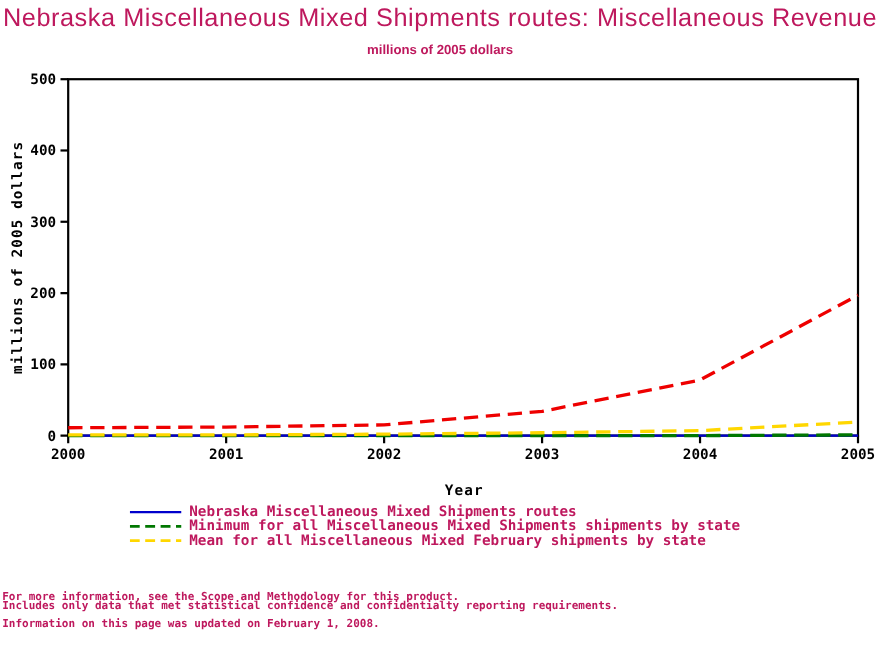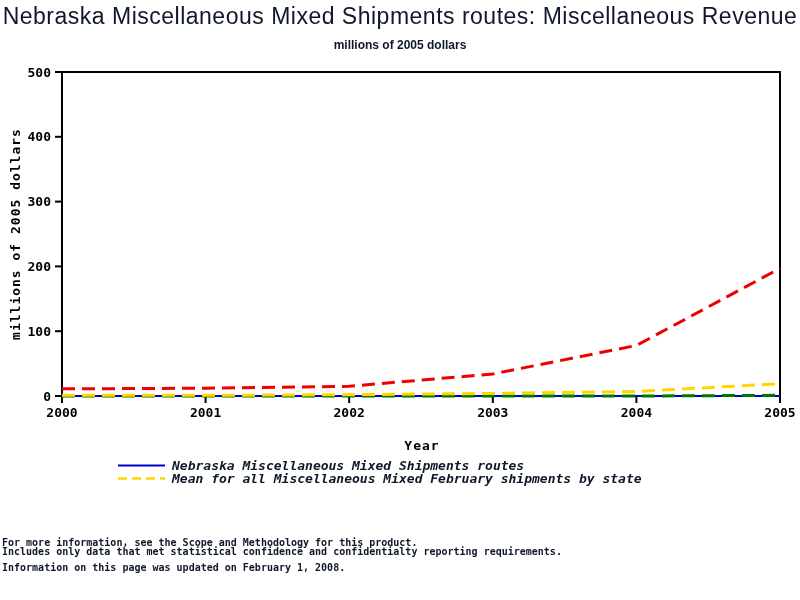--- a/index.html
+++ b/index.html
@@ -1,27 +1,27 @@
 <!DOCTYPE html>
 <html><head>
 <meta charset="utf-8">
 <style>
   html,body{margin:0;padding:0;background:#ffffff;}
   .page{position:relative;width:800px;height:600px;background:#ffffff;overflow:hidden;
-        font-family:"DejaVu Sans Mono",monospace;color:#0f172a;}
+        font-family:"DejaVu Sans Mono",monospace;color:#be185d;}
   .chart-title{position:absolute;top:3px;left:0;width:800px;text-align:center;
         font-family:"Liberation Sans",sans-serif;font-size:23px;font-weight:400;
         letter-spacing:0.5px;white-space:nowrap;}
   .chart-subtitle{position:absolute;top:38px;left:0;width:800px;text-align:center;
         font-family:"Liberation Sans",sans-serif;font-size:12px;font-weight:700;}
   svg.plot{position:absolute;top:0;left:0;}
   text.tick-label{font-family:"DejaVu Sans Mono",monospace;font-size:13px;font-weight:700;fill:#000;}
   text.axis-title{font-family:"DejaVu Sans Mono",monospace;font-size:13px;font-weight:700;fill:#000;letter-spacing:1px;}
   .legend{position:absolute;left:118px;top:459px;}
-  .legend-row{display:flex;align-items:center;height:13px;font-style:italic;}
+  .legend-row{display:flex;align-items:center;height:13px;}
   .legend-swatch{width:47px;height:13px;margin-right:7px;flex:0 0 47px;}
   .legend-label{font-size:13px;font-weight:700;line-height:13px;white-space:nowrap;}
   .footer-note{position:absolute;left:2px;font-size:10px;font-weight:700;white-space:nowrap;margin-top:12px;}
   .fn1{top:534px;} .fn2{top:525px;} .fn3{top:550px;}
 </style>
 </head>
 <body>
 
 <div class="page">
   <div class="chart-title">Nebraska Miscellaneous Mixed Shipments routes: Miscellaneous Revenue</div>
@@ -63,20 +63,26 @@
 
   <div class="legend">
       <div class="legend-row">
         <svg class="legend-swatch" width="47" height="13">
           <line x1="0" y1="6.5" x2="47" y2="6.5" stroke="#0000cc" stroke-width="2"></line>
         </svg>
         <span class="legend-label">Nebraska Miscellaneous Mixed Shipments routes</span>
       </div>
       <div class="legend-row">
         <svg class="legend-swatch" width="47" height="13">
+          <line x1="0" y1="6.5" x2="47" y2="6.5" stroke="#007700" stroke-width="2.5" stroke-dasharray="9 5"></line>
+        </svg>
+        <span class="legend-label">Minimum for all Miscellaneous Mixed Shipments shipments by state</span>
+      </div>
+      <div class="legend-row">
+        <svg class="legend-swatch" width="47" height="13">
           <line x1="0" y1="6.5" x2="47" y2="6.5" stroke="#ffd700" stroke-width="2.5" stroke-dasharray="9 5"></line>
         </svg>
         <span class="legend-label">Mean for all Miscellaneous Mixed February shipments by state</span>
       </div>
     </div>
 
   <div class="footer-note fn1">Includes only data that met statistical confidence and confidentialty reporting requirements.</div>
   <div class="footer-note fn2">For more information, see the Scope and Methodology for this product.</div>
   <div class="footer-note fn3">Information on this page was updated on February 1, 2008.</div>
 </div>

